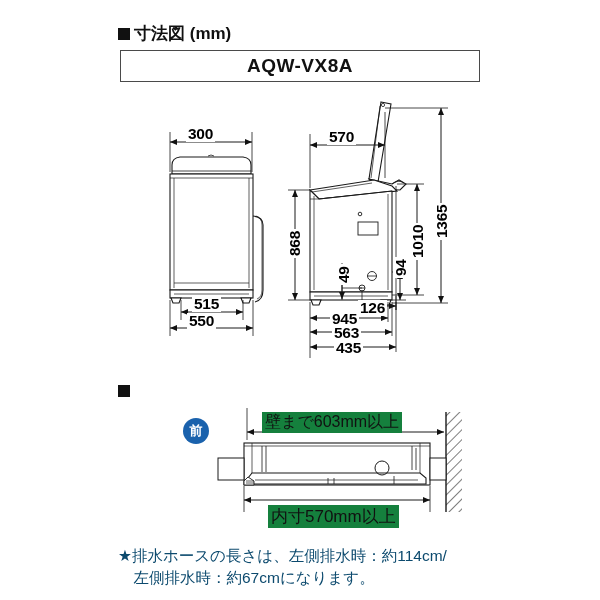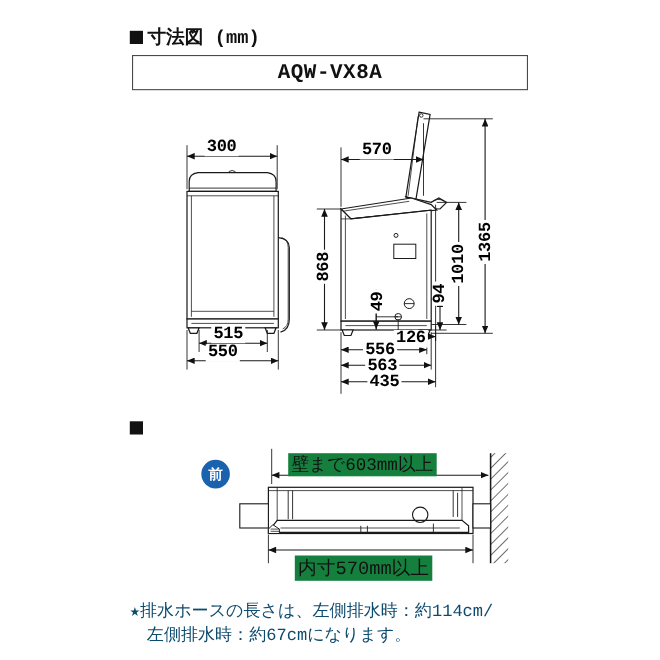--- a/index.html
+++ b/index.html
@@ -4,21 +4,21 @@
 <style>
   html,body{margin:0;padding:0;}
   body{
     width:600px;height:600px;
     background:#ffffff;
     font-family:"Liberation Sans","DejaVu Sans",sans-serif;
     color:#000;
     overflow:hidden;
     position:relative;
   }
-  .page{position:absolute;left:0;top:0;width:600px;height:512px;font-family:Liberation Mono, monospace;}
+  .page{position:absolute;left:0;top:0;width:600px;height:512px;}
 
   
   .section-head{
     position:absolute;
     font-size:17px;
     font-weight:700;
     letter-spacing:0px;
     white-space:nowrap;
     color:#111;
   }
@@ -275,21 +275,21 @@
 
   <div class="dim" style="left:327px;top:129px;text-align:center;">570</div>
 
   <div class="dim v" style="left:287px;top:258px;">868</div>
   <div class="dim v" style="left:434px;top:240px;">1365</div>
   <div class="dim v" style="left:410px;top:260px;">1010</div>
   <div class="dim v" style="left:393px;top:278px;">94</div>
   <div class="dim v" style="left:336px;top:285px;">49</div>
 
   <div class="dim" style="left:358px;top:300px;">126</div>
-  <div class="dim" style="left:330px;top:311px;">556</div>
+  <div class="dim" style="left:330px;top:311px;">945</div>
   <div class="dim" style="left:332px;top:325px;">563</div>
   <div class="dim" style="left:334px;top:340px;">435</div>
 
   <div class="section-head" style="left:118px;top:381px;">
     <span class="sq"></span>
   </div>
 
   <div class="badge" style="left:183px;top:418px;">
     <span>前</span>
   </div>

